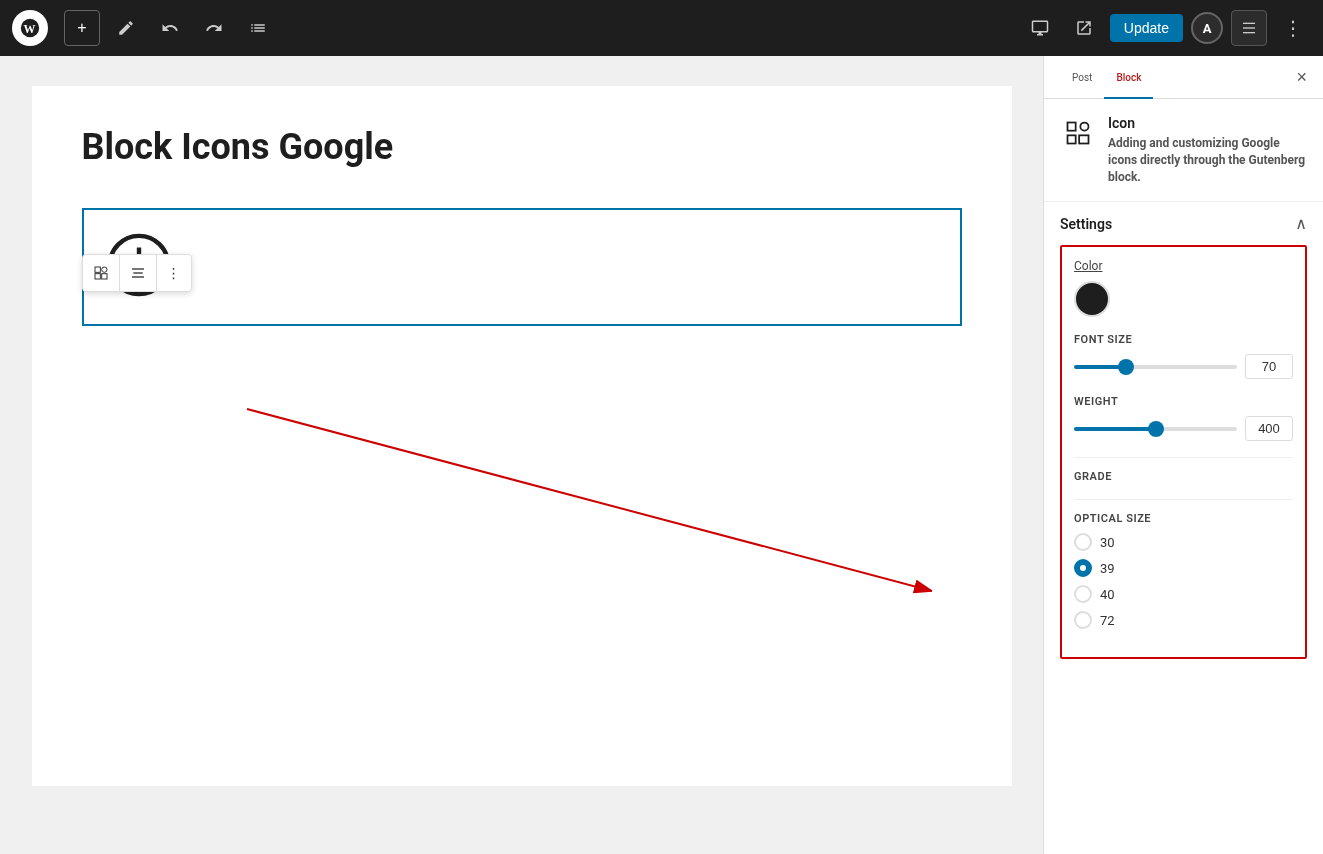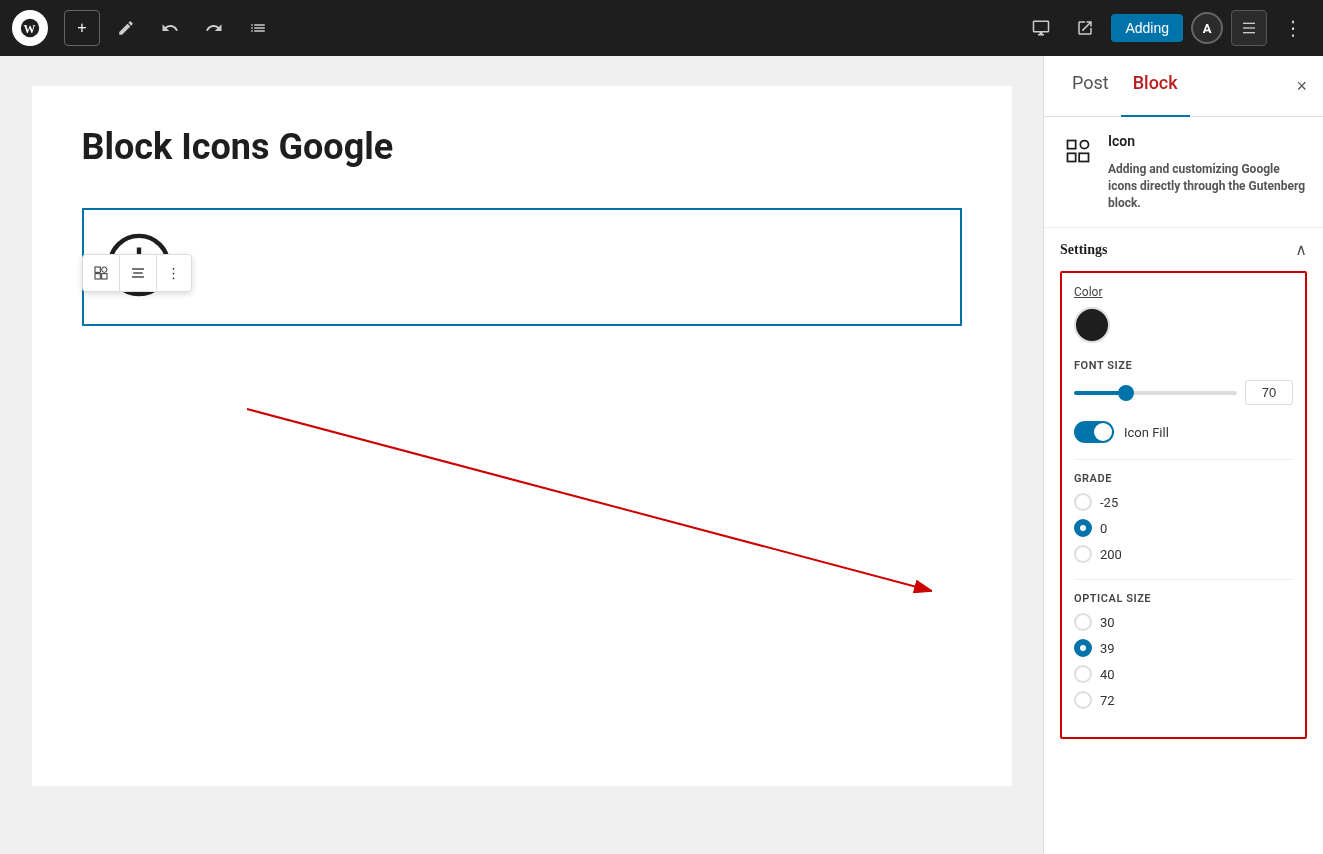--- a/index.html
+++ b/index.html
@@ -168,22 +168,22 @@
       flex-shrink: 0;
     }
 
     .panel-tabs {
       display: flex;
       align-items: center;
       border-bottom: 1px solid #ddd;
       padding: 0 16px;
     }
     .panel-tab {
-      padding: 16px 12px 22px;
-      font-size: 18px;
+      padding: 16px 12px 14px;
+      font-size: 10px;
       color: #555;
       cursor: pointer;
       border-bottom: 2px solid transparent;
       margin-bottom: -1px;
       text-align: right;
     }
     .panel-tab.active {
       color: #b91c1c;
       border-bottom: 2px solid #0073aa;
       font-weight: 500;
@@ -208,21 +208,21 @@
     }
     .block-icon-box {
       width: 36px; height: 36px;
       display: flex; align-items: center; justify-content: center;
       flex-shrink: 0;
     }
     .block-info-text h3 {
       font-size: 14px;
       font-weight: 600;
       color: #1e1e1e;
-      margin-bottom: 12px;
+      margin-bottom: 4px;
     }
     .block-info-text p {
       font-size: 12px;
       color: #555;
       line-height: 1.4;
       font-weight: bold;
     }
 
     
     .settings-section {
@@ -231,21 +231,20 @@
     .settings-header {
       display: flex;
       align-items: center;
       justify-content: space-between;
       margin-bottom: 12px;
     }
     .settings-header h3 {
       font-size: 14px;
       font-weight: 600;
       color: #1e1e1e;
-      font-family: Liberation Serif, serif;
     }
     .settings-header .chevron {
       font-size: 16px;
       color: #555;
       cursor: pointer;
     }
 
     
     .settings-box {
       border: 2px solid #cc0000;
@@ -420,21 +419,21 @@
     <button class="topbar-icon-btn">
       <svg viewBox="0 0 24 24" width="18" height="18" fill="#ccc">
           <path d="M21 2H3c-1.1 0-2 .9-2 2v12c0 1.1.9 2 2 2h7v2H8v2h8v-2h-2v-2h7c1.1 0 2-.9 2-2V4c0-1.1-.9-2-2-2zm0 14H3V4h18v12z"></path>
         </svg>
     </button>
     <button class="topbar-icon-btn">
       <svg viewBox="0 0 24 24" width="18" height="18" fill="#ccc">
           <path d="M19 19H5V5h7V3H5c-1.1 0-2 .9-2 2v14c0 1.1.9 2 2 2h14c1.1 0 2-.9 2-2v-7h-2v7zM14 3v2h3.59l-9.83 9.83 1.41 1.41L19 6.41V10h2V3h-7z"></path>
         </svg>
     </button>
-    <button class="update-btn">Adding</button>
+    <button class="update-btn">Update</button>
     <div class="astra-circle">A</div>
     <div class="sidebar-toggle-btn">
       <svg viewBox="0 0 24 24" width="16" height="16" fill="#ccc">
           <rect x="3" y="4" width="18" height="2"></rect>
           <rect x="3" y="11" width="18" height="2"></rect>
           <rect x="3" y="18" width="18" height="2"></rect>
         </svg>
     </div>
     <button class="topbar-icon-btn" style="font-size:20px; color:#ccc;">⋮</button>
   </div>
@@ -524,46 +523,33 @@
         </div>
 
         <div class="setting-group">
           <div class="setting-label-upper">FONT SIZE</div>
           <div class="slider-row">
             <input type="range" class="slider-track" min="0" max="100" value="30" style="--fill: 30%;">
             <input type="text" class="slider-value" value="70" style="">
           </div>
         </div>
 
-        <div class="toggle-row">
-          <div class="toggle on">
-            <div class="toggle-knob"></div>
+
+        <div class="setting-group">
+          <div class="setting-label-upper">WEIGHT</div>
+          <div class="slider-row">
+            <input type="range" class="slider-track" min="0" max="100" value="50" style="--fill: 50%;">
+            <input type="text" class="slider-value" value="400" style="">
           </div>
-          <span class="toggle-label">Icon Fill</span>
         </div>
-
 
         <div class="divider"></div>
 
         <div class="setting-group">
           <div class="setting-label-upper">GRADE</div>
-          <div class="radio-group">
-            <div class="radio-option">
-              <div class="radio-circle"></div>
-              <span class="radio-text">-25</span>
-            </div>
-            <div class="radio-option">
-              <div class="radio-circle checked"></div>
-              <span class="radio-text">0</span>
-            </div>
-            <div class="radio-option">
-              <div class="radio-circle"></div>
-              <span class="radio-text">200</span>
-            </div>
-          </div>
         </div>
 
         <div class="divider"></div>
 
         <div class="setting-group">
           <div class="setting-label-upper">OPTICAL SIZE</div>
           <div class="radio-group">
             <div class="radio-option">
               <div class="radio-circle"></div>
               <span class="radio-text">30</span>

